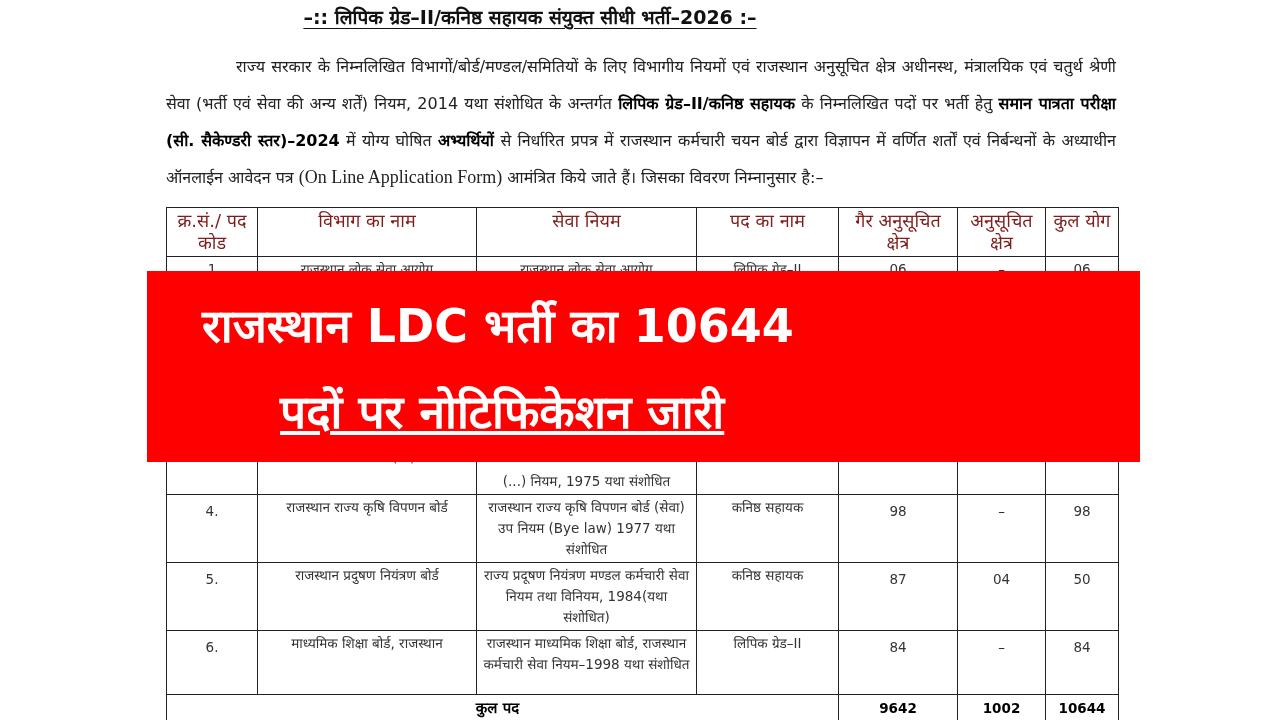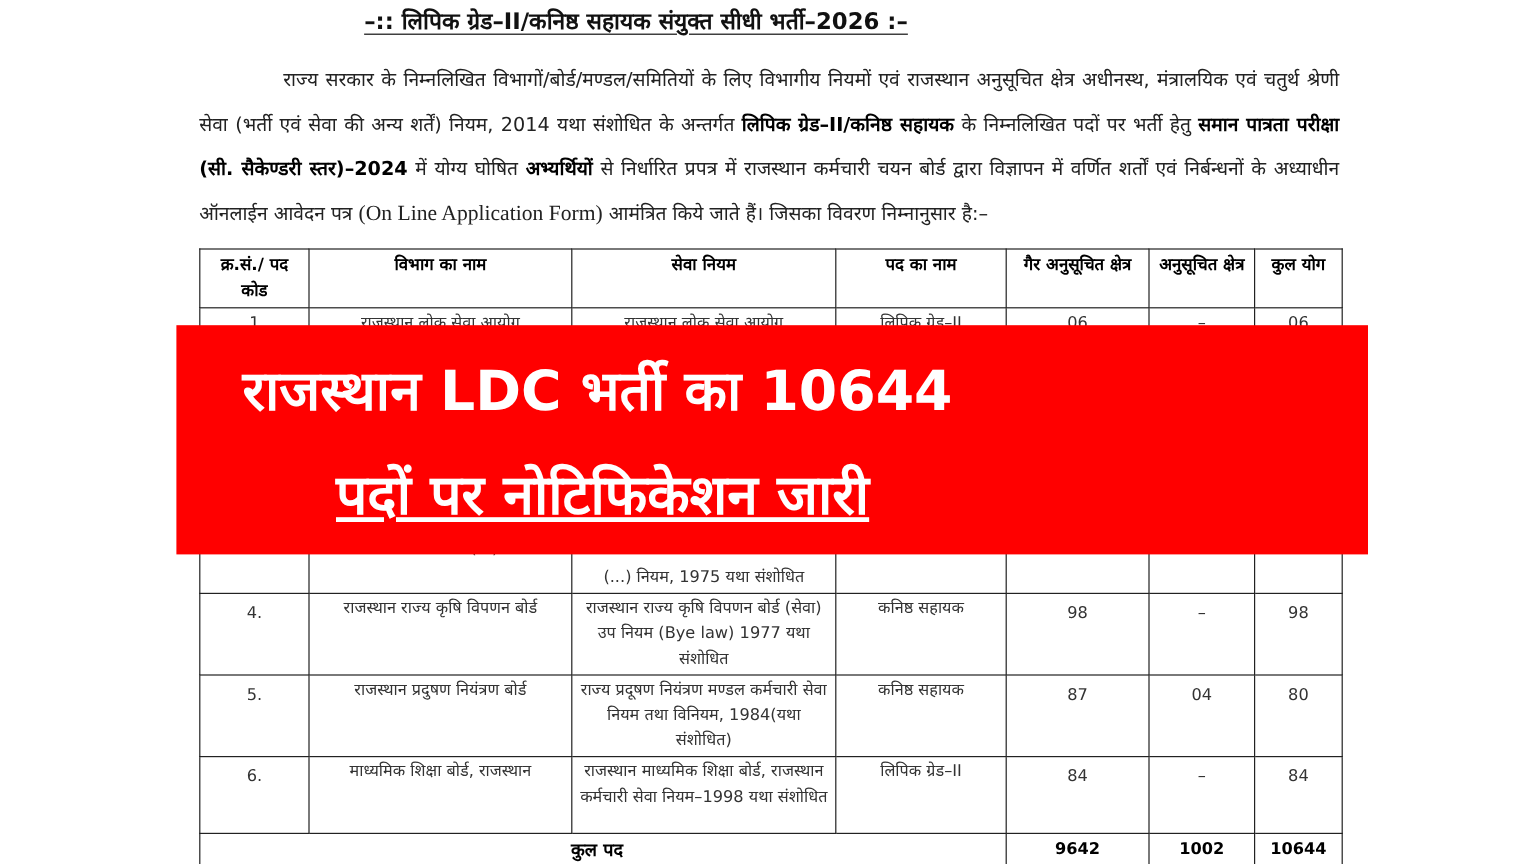--- a/index.html
+++ b/index.html
@@ -26,21 +26,21 @@
   table.posts {
     position:absolute; left:166px; top:207px; width:952px;
     border-collapse:collapse; table-layout:fixed;
     font-family:"DejaVu Sans","Liberation Sans",sans-serif;
     font-size:13.5px; color:#333;
   }
   table.posts th, table.posts td {
     border:1.5px solid #222; vertical-align:top; text-align:center;
     padding:2px 4px; line-height:21px;
   }
-  table.posts th { font-weight:bold; color:#000000; font-size:14px; line-height:22px; }
+  table.posts th { font-weight:normal; color:#7f1d1d; font-size:18px; line-height:22px; }
   table.posts tr.hdr { height:47px; }
   table.posts tr.r1 { height:40px; }
   table.posts tr.r2 { height:80px; }
   table.posts tr.r3 { height:118px; }
   table.posts tr.r4 { height:66px; }
   table.posts tr.r5 { height:66px; }
   table.posts tr.r6 { height:64px; }
   table.posts tr.total { height:26px; }
   table.posts tr.total td { font-weight:bold; color:#000; vertical-align:middle; line-height:22px; }
   table.posts td.num { padding-top:6px; }
@@ -121,21 +121,21 @@
     <td class="num">–</td>
     <td class="num">98</td>
   </tr>
   <tr class="r5">
     <td class="num">5.</td>
     <td>राजस्थान प्रदुषण नियंत्रण बोर्ड</td>
     <td>राज्य प्रदूषण नियंत्रण मण्डल कर्मचारी सेवा नियम तथा विनियम, 1984(यथा संशोधित)</td>
     <td>कनिष्ठ सहायक</td>
     <td class="num">87</td>
     <td class="num">04</td>
-    <td class="num">80</td>
+    <td class="num">50</td>
   </tr>
   <tr class="r6">
     <td class="num">6.</td>
     <td>माध्यमिक शिक्षा बोर्ड, राजस्थान</td>
     <td>राजस्थान माध्यमिक शिक्षा बोर्ड, राजस्थान कर्मचारी सेवा नियम–1998 यथा संशोधित</td>
     <td>लिपिक ग्रेड–II</td>
     <td class="num">84</td>
     <td class="num">–</td>
     <td class="num">84</td>
   </tr>

